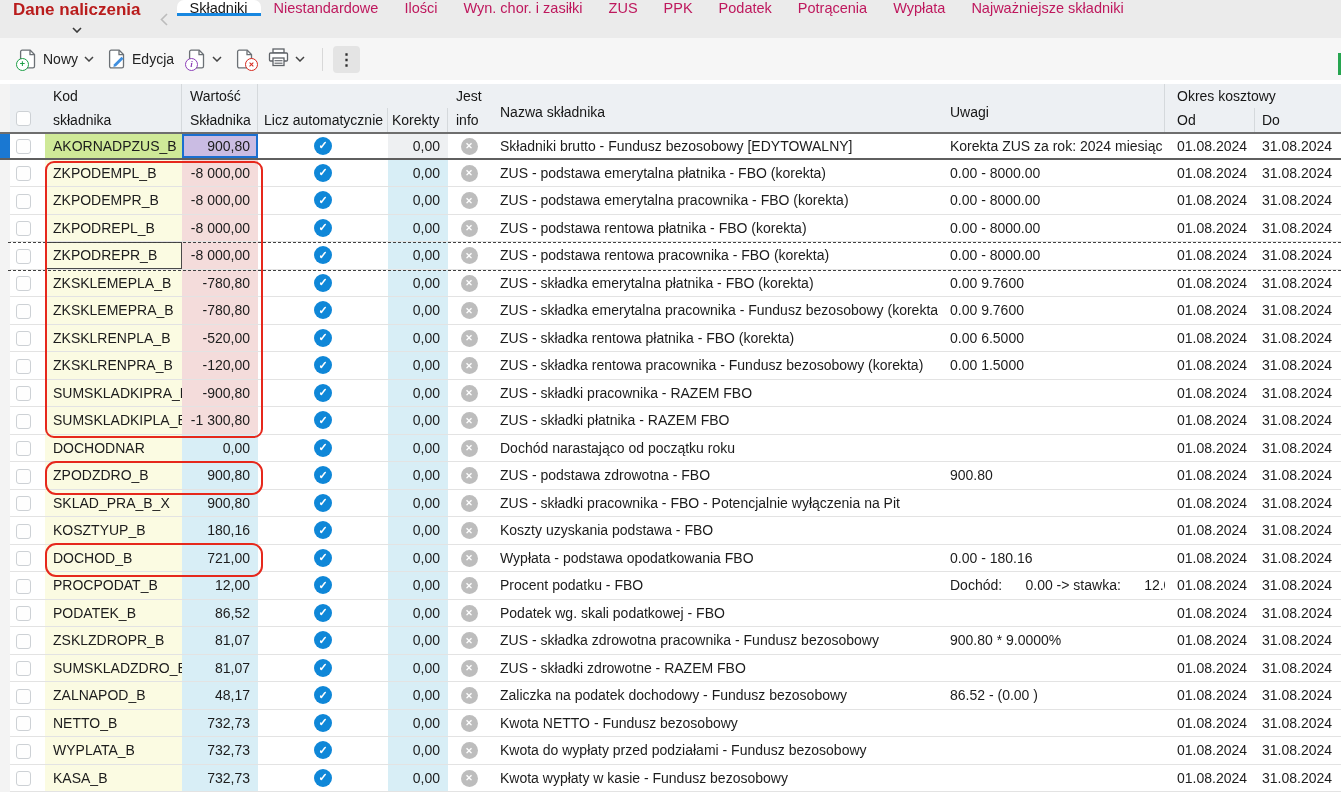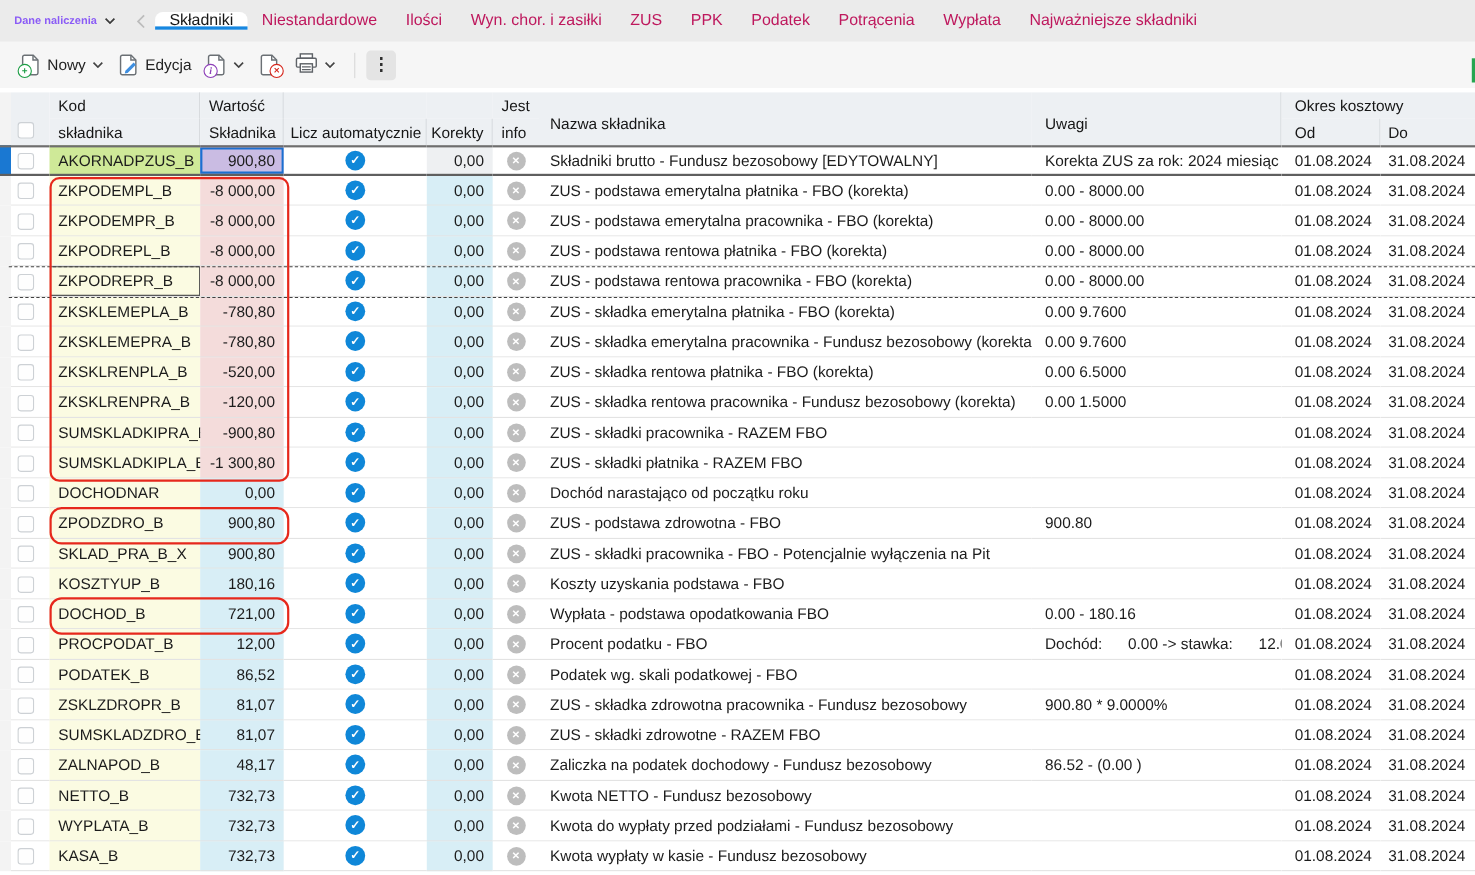--- a/index.html
+++ b/index.html
@@ -3,23 +3,23 @@
 <meta charset="utf-8">
 <style>
   html,body{margin:0;padding:0;background:#fff;}
   .app{position:relative;width:1341px;height:795px;overflow:hidden;background:#fff;
        font-family:"Liberation Sans",sans-serif;color:#1c1c1c;-webkit-font-smoothing:antialiased;}
 
   
   .tabbar{position:absolute;left:0;top:0;width:100%;height:38px;background:#ebebeb;
           display:flex;align-items:stretch;}
   .ctx-tab{display:flex;align-items:center;gap:7px;padding:0 10px 0 13px;font-weight:bold;
-           font-size:10px;color:#8b5cf6;cursor:pointer;}
+           font-size:17px;color:#b91c1c;cursor:pointer;flex-direction:column;}
   .back-chev{display:flex;align-items:center;color:#bcbcbc;font-size:17px;padding:0 9px;}
-  .tabs{display:flex;align-items:center;}
+  .tabs{display:flex;align-items:flex-start;}
   .tab{display:flex;align-items:center;padding:0 13px;font-size:14.5px;color:#be185d;
        white-space:nowrap;cursor:pointer;position:relative;}
   .tab.active{background:#fff;color:#161616;border-top-left-radius:7px;border-top-right-radius:7px;}
   .tab.active::after{content:"";position:absolute;left:0;right:0;bottom:0;height:3px;background:#1787e0;}
 
   
   .toolbar{position:absolute;left:0;top:38px;width:100%;height:42px;background:#f6f6f6;
            display:flex;align-items:center;padding-left:12px;box-sizing:border-box;}
   .tbtn{display:flex;align-items:center;gap:6px;padding:4px 7px;font-size:14px;color:#222;cursor:pointer;border-radius:4px;}
   .docwrap{position:relative;width:18px;height:20px;}

